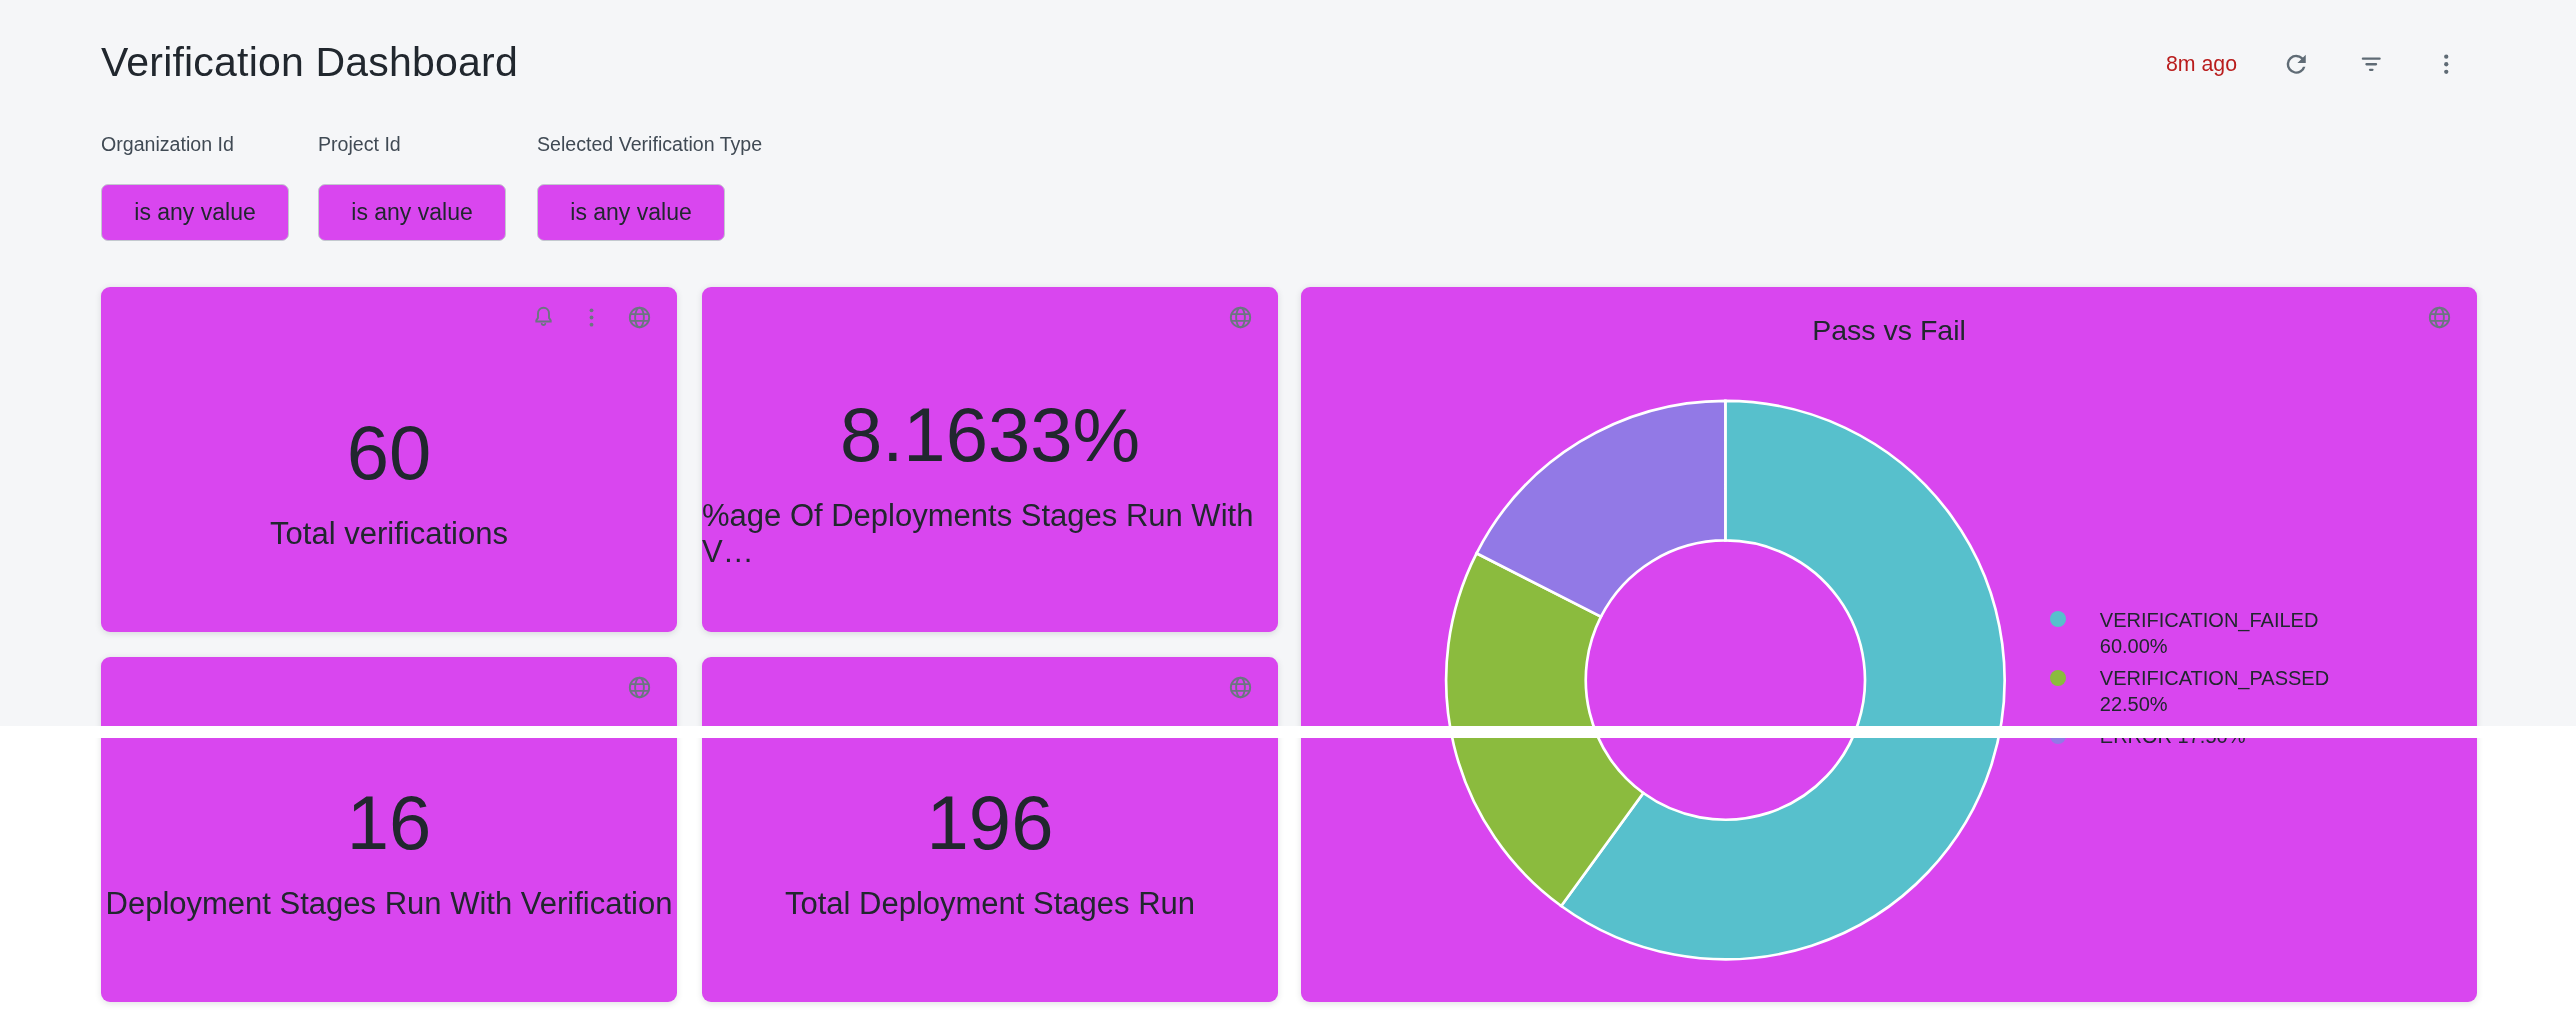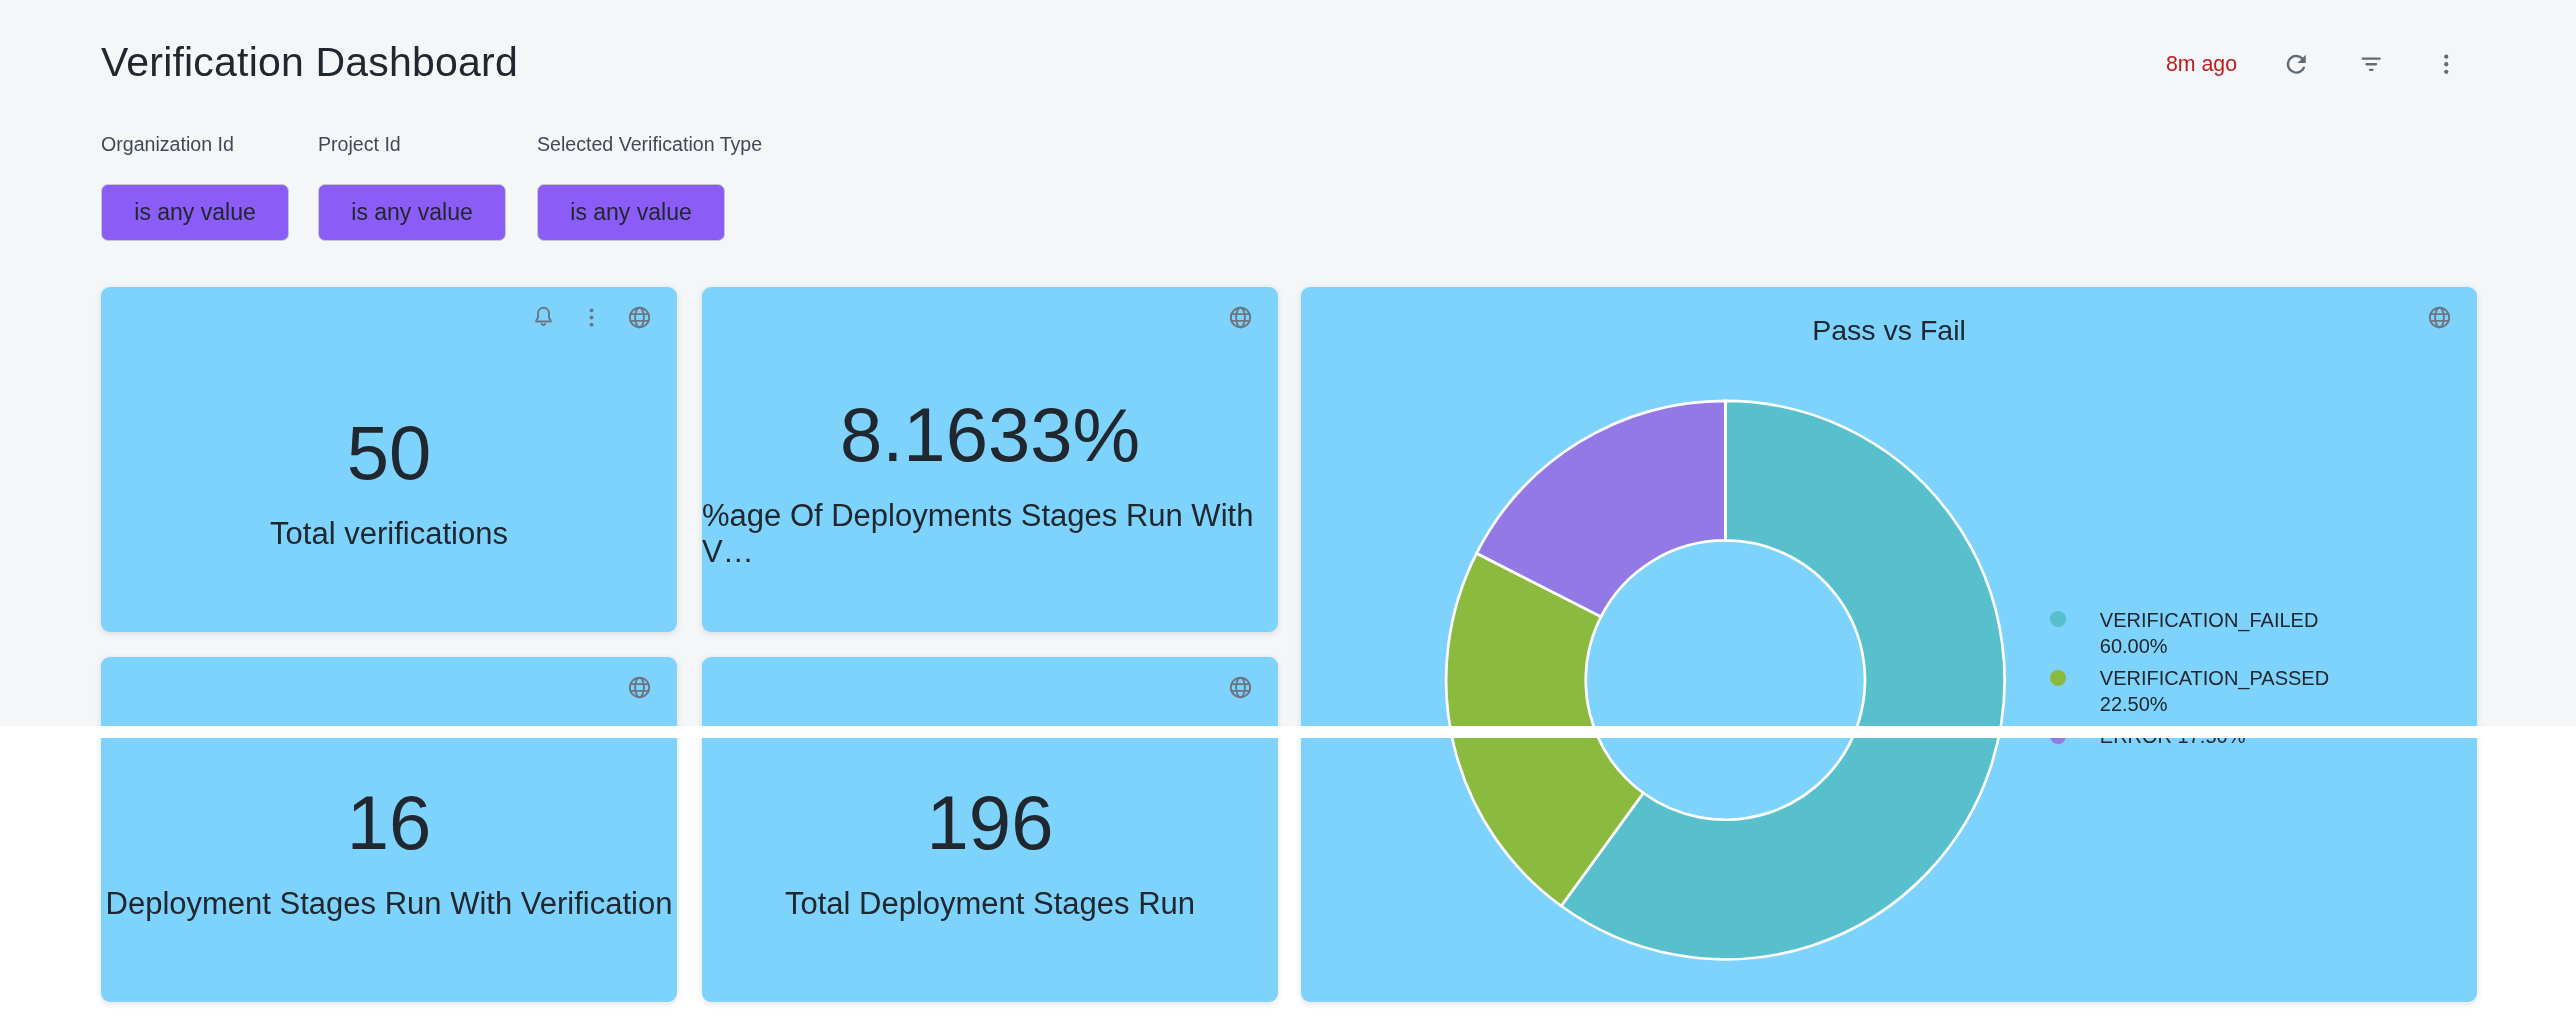--- a/index.html
+++ b/index.html
@@ -27,28 +27,28 @@
     width:32px; height:32px; display:flex; align-items:center; justify-content:center;
   }
   .icon-btn svg { width:28.5px; height:28.5px; }
   .ico-stroke { fill:none; stroke:#5f6b75; stroke-width:1.7; stroke-linecap:round; }
   .ico-fill { fill:#5f6b75; }
   
   .filter-group { position:absolute; top:133px; }
   .filter-label { font-size:19.6px; font-weight:500; color:#404a54; margin-bottom:28px; }
   .filter-chip {
     min-width:188px; height:57px; padding:0 30px;
-    background:#8b5cf6; border:1.8px solid #c3c9cf; border-radius:7.1px;
+    background:#d946ef; border:1.8px solid #c3c9cf; border-radius:7.1px;
     font-family:inherit; font-size:23px; color:#21272e; cursor:pointer;
     display:flex; align-items:center; justify-content:center;
   }
   .filter-chip.active { background:#e0ebf8; border-color:#8fb3e6; }
   
   .card {
-    position:absolute; background:#7dd3fc; border-radius:9px;
+    position:absolute; background:#d946ef; border-radius:9px;
     box-shadow:0 1.8px 6.2px rgba(30,40,50,0.13);
   }
   .tile-icons {
     position:absolute; top:14.2px; right:21.3px;
     display:flex; align-items:center; gap:16px; z-index:2;
   }
   .tile-icons .icon-btn svg { width:27px; height:27px; }
   .tile-icons .ico-stroke { stroke:#6b7680; }
   .tile-icons .ico-fill { fill:#6b7680; }
   .kpi-body {
@@ -136,21 +136,21 @@
       </button>
       <button class="icon-btn">
         <svg viewBox="0 0 24 24">
           <circle class="ico-stroke" cx="12" cy="12" r="8.6"></circle>
           <ellipse class="ico-stroke" cx="12" cy="12" rx="3.9" ry="8.6"></ellipse>
           <path class="ico-stroke" d="M4.1 9h15.8M4.1 15h15.8"></path>
         </svg>
       </button>
     </div>
     <div class="kpi-body">
-      <div class="kpi-value">50</div>
+      <div class="kpi-value">60</div>
       <div class="kpi-label">Total verifications</div>
     </div>
   </article>
 
   <article class="card" style="left:702px;top:287px;width:576px;height:345px">
     <div class="tile-icons">
       <button class="icon-btn">
         <svg viewBox="0 0 24 24">
           <circle class="ico-stroke" cx="12" cy="12" r="8.6"></circle>
           <ellipse class="ico-stroke" cx="12" cy="12" rx="3.9" ry="8.6"></ellipse>

